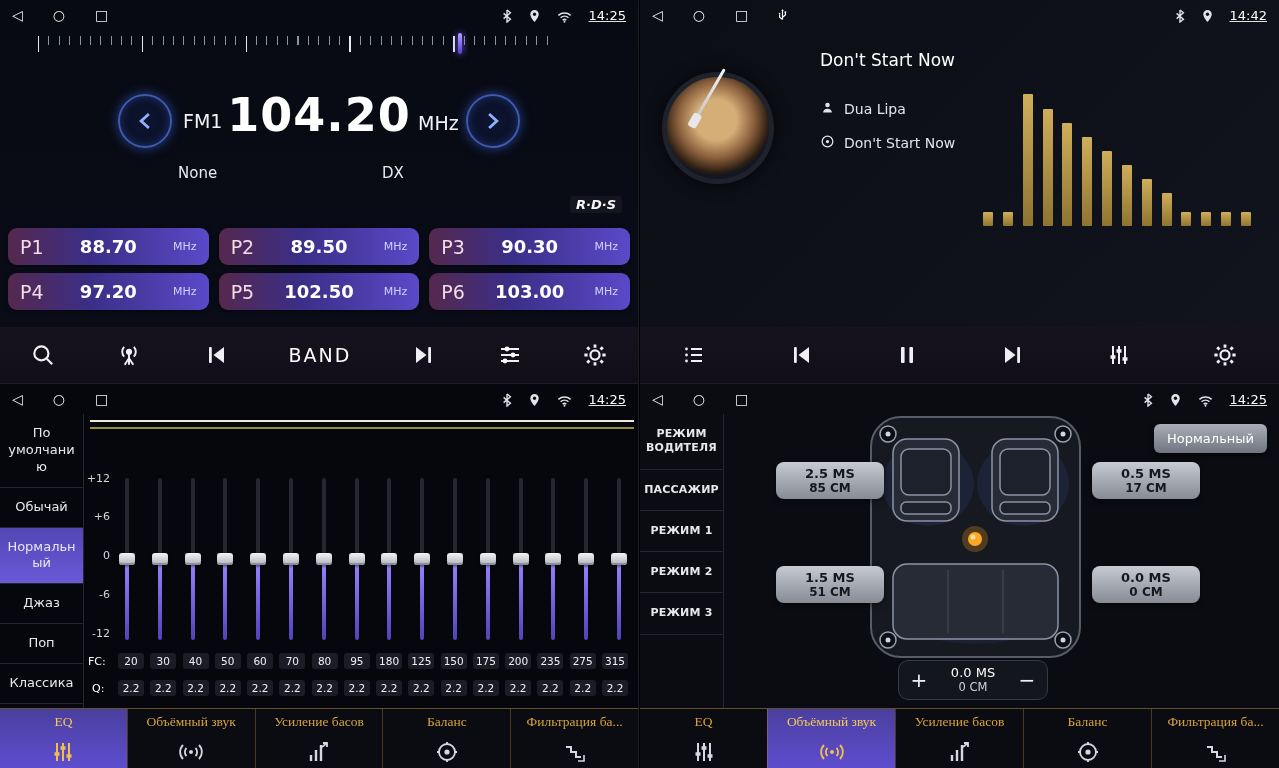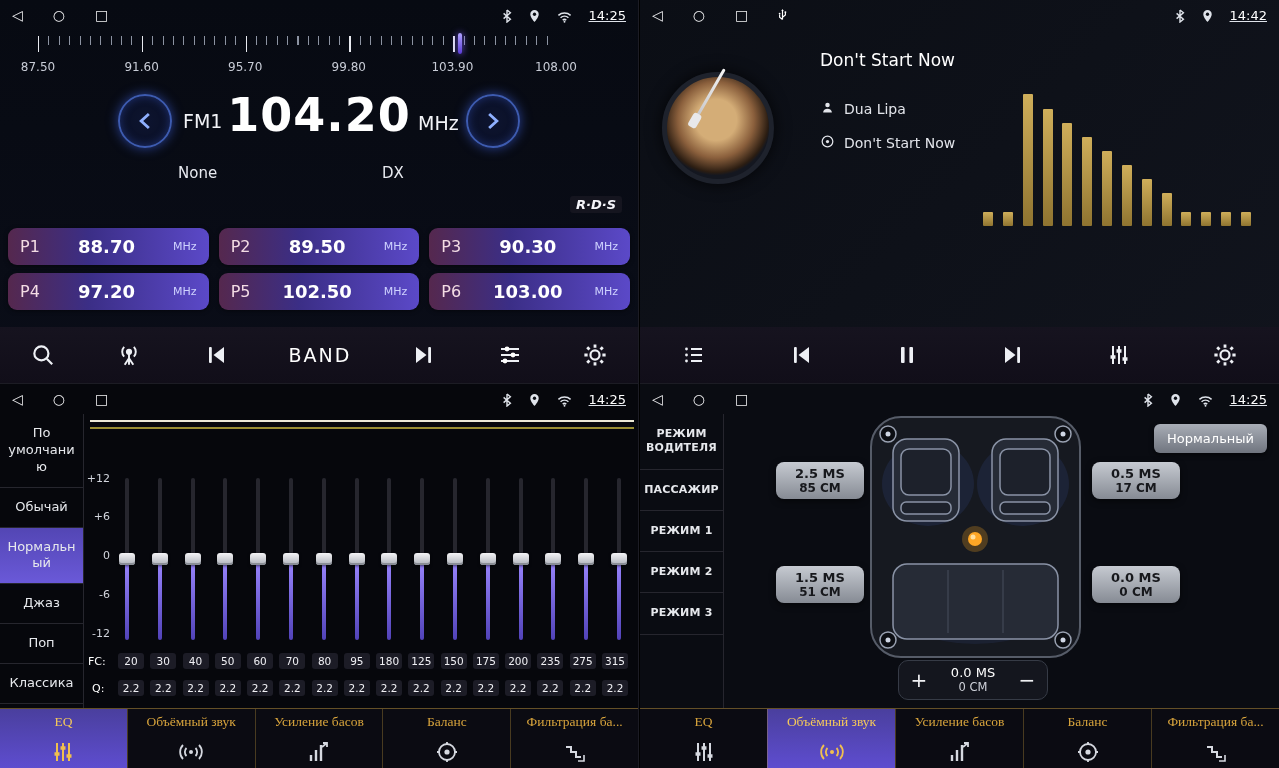--- a/index.html
+++ b/index.html
@@ -36,21 +36,21 @@
   .fm-label { position:absolute; left:183px; top:110px; font-size:19px; color:#f2f3f7; }
   .none-label { position:absolute; left:178px; top:164px; font-size:15px; color:#e8eaf0; }
   .freq-big { position:absolute; left:50%; transform:translateX(-50%); top:88px; font-size:46px; font-weight:bold; letter-spacing:1px; color:#fff; }
   .mhz-label { position:absolute; left:418px; top:112px; font-size:19px; color:#f2f3f7; }
   .dx-label { position:absolute; left:382px; top:164px; font-size:15px; color:#e8eaf0; }
   .rds { position:absolute; right:16px; top:196px; font-size:13px; font-weight:bold; font-style:italic;
     background:#15151f; border-radius:3px; padding:1px 6px; color:#f5f5fa; }
   .presets { position:absolute; left:8px; right:8px; top:228px; display:grid; grid-template-columns:repeat(3,1fr); gap:8px 10px; }
   .preset { height:37px; border-radius:9px; background:linear-gradient(90deg,#55284e 0%,#3b2e86 40%,#5b49c8 100%);
     display:flex; align-items:center; padding:0 12px; gap:8px; cursor:pointer; box-shadow:0 1px 4px rgba(0,0,0,.5); }
-  .preset .pl { font-size:16px; color:#f3dce4; }
+  .preset .pl { font-size:19px; color:#f3dce4; }
   .preset .pf { flex:1; text-align:center; font-size:18px; font-weight:bold; color:#fff; }
   .preset .pu { font-size:11px; color:#cfd3ff; }
 
   
   .toolbar { position:absolute; left:0; right:0; bottom:0; height:56px;
     background:linear-gradient(180deg,#16131f,#110e19); display:flex; align-items:center; justify-content:space-around; }
   .tbtn { display:flex; align-items:center; justify-content:center; color:#eef0f5; cursor:pointer; }
   .band-text { font-size:19px; letter-spacing:2px; color:#fff; }
 
   
@@ -98,21 +98,21 @@
   .tab-label { height:26px; display:flex; align-items:center; font-size:13.5px; color:#d8a43c; white-space:nowrap; padding:0 2px;font-family:Liberation Serif, serif; }
   .tab-icon { flex:1; display:flex; align-items:center; justify-content:center; color:#d6d9e0; }
   .tab-sel { background:linear-gradient(180deg,#4a3f9e,#5e4dcf); }
   .tab-sel .tab-label { color:#f5c95a; }
   .tab-sel .tab-icon { color:#f0bf4e; }
 
   
   .sf-pill { position:absolute; right:12px; top:40px; padding:7px 13px; border-radius:6px;
     background:linear-gradient(180deg,#a8adb6,#70757f); color:#fff; font-size:13px; box-shadow:0 2px 5px rgba(0,0,0,.5); cursor:pointer; }
   .car-map { position:absolute; left:228px; top:30px; }
-  .delay-box { position:absolute; width:88px; border-radius:8px; background:linear-gradient(180deg,#c6cad1,#868b94);
+  .delay-box { position:absolute; width:108px; border-radius:8px; background:linear-gradient(180deg,#c6cad1,#868b94);
     color:#17181c; text-align:center; padding:4px 0; box-shadow:0 2px 6px rgba(0,0,0,.55); cursor:pointer; }
   .delay-box .ms { font-size:13px; font-weight:bold; }
   .delay-box .cm { font-size:12px; font-weight:bold; }
   #delay-fl { left:136px; top:78px; } #delay-fr { left:452px; top:78px; }
   #delay-rl { left:136px; top:182px; } #delay-rr { left:452px; top:182px; }
   .stepper { position:absolute; left:258px; top:276px; width:150px; height:40px; background:#14161e;
     border:1px solid #363b46; border-radius:10px; display:flex; align-items:center; }
   .step-btn { width:40px; text-align:center; font-size:20px; color:#f0f1f4; cursor:pointer; }
   .step-val { flex:1; text-align:center; line-height:1.2; }
   .step-val .ms { font-size:13px; } .step-val .cm { font-size:11.5px; color:#cfd2da; }
@@ -144,28 +144,20 @@
             <path d="M1.5 4.2a10 10 0 0 1 13 0M3.8 6.8a6.5 6.5 0 0 1 8.4 0M6.1 9.3a3 3 0 0 1 3.8 0"></path>
             <circle cx="8" cy="11" r="1" fill="currentColor" stroke="none"></circle>
           </svg>
         </span>
       <span class="time">14:25</span>
     </div>
   </div>
 
   <div class="ruler">
     <div class="tuner-ind" style="left: 81.5%;"></div>
-  </div>
-  <div class="ruler-labels">
-    <span style="left:0%">87.50</span>
-    <span style="left:20%">91.60</span>
-    <span style="left:40%">95.70</span>
-    <span style="left:60%">99.80</span>
-    <span style="left:80%">103.90</span>
-    <span style="left:100%">108.00</span>
   </div>
 
   <div class="arrow-btn" id="prev-freq">
     <svg width="14" height="18" viewBox="0 0 10 14" fill="none" stroke="currentColor" stroke-width="2.2">
         <path d="M8 1.5 2 7l6 5.5"></path>
       </svg>
   </div>
   <div class="fm-label">FM1</div>
   <div class="none-label">None</div>
   <div class="freq-big">104.20</div>

